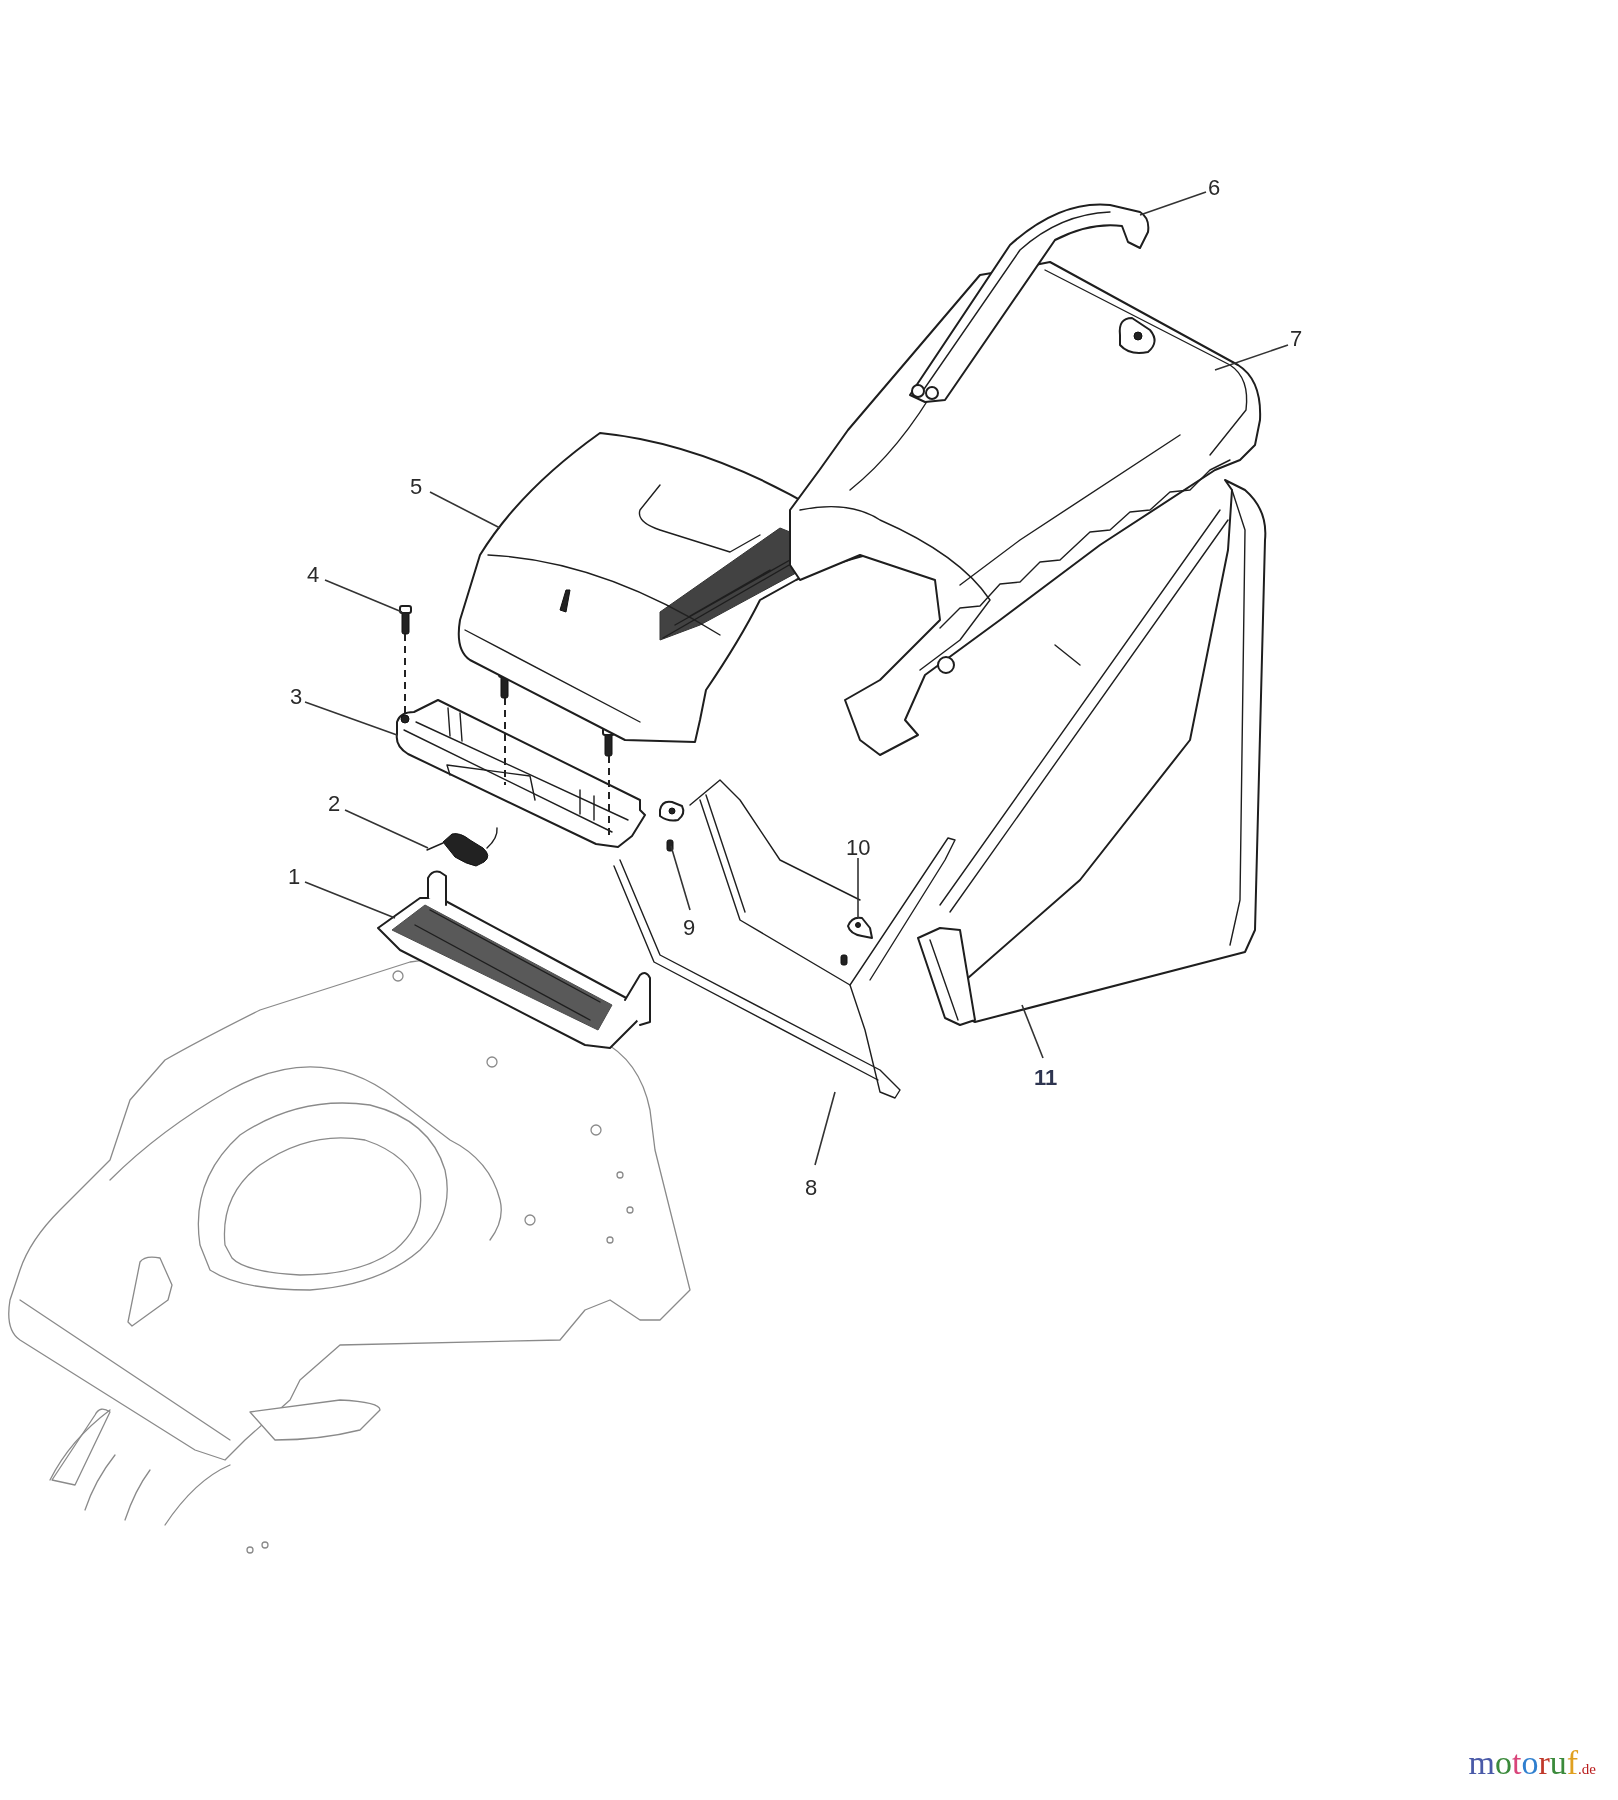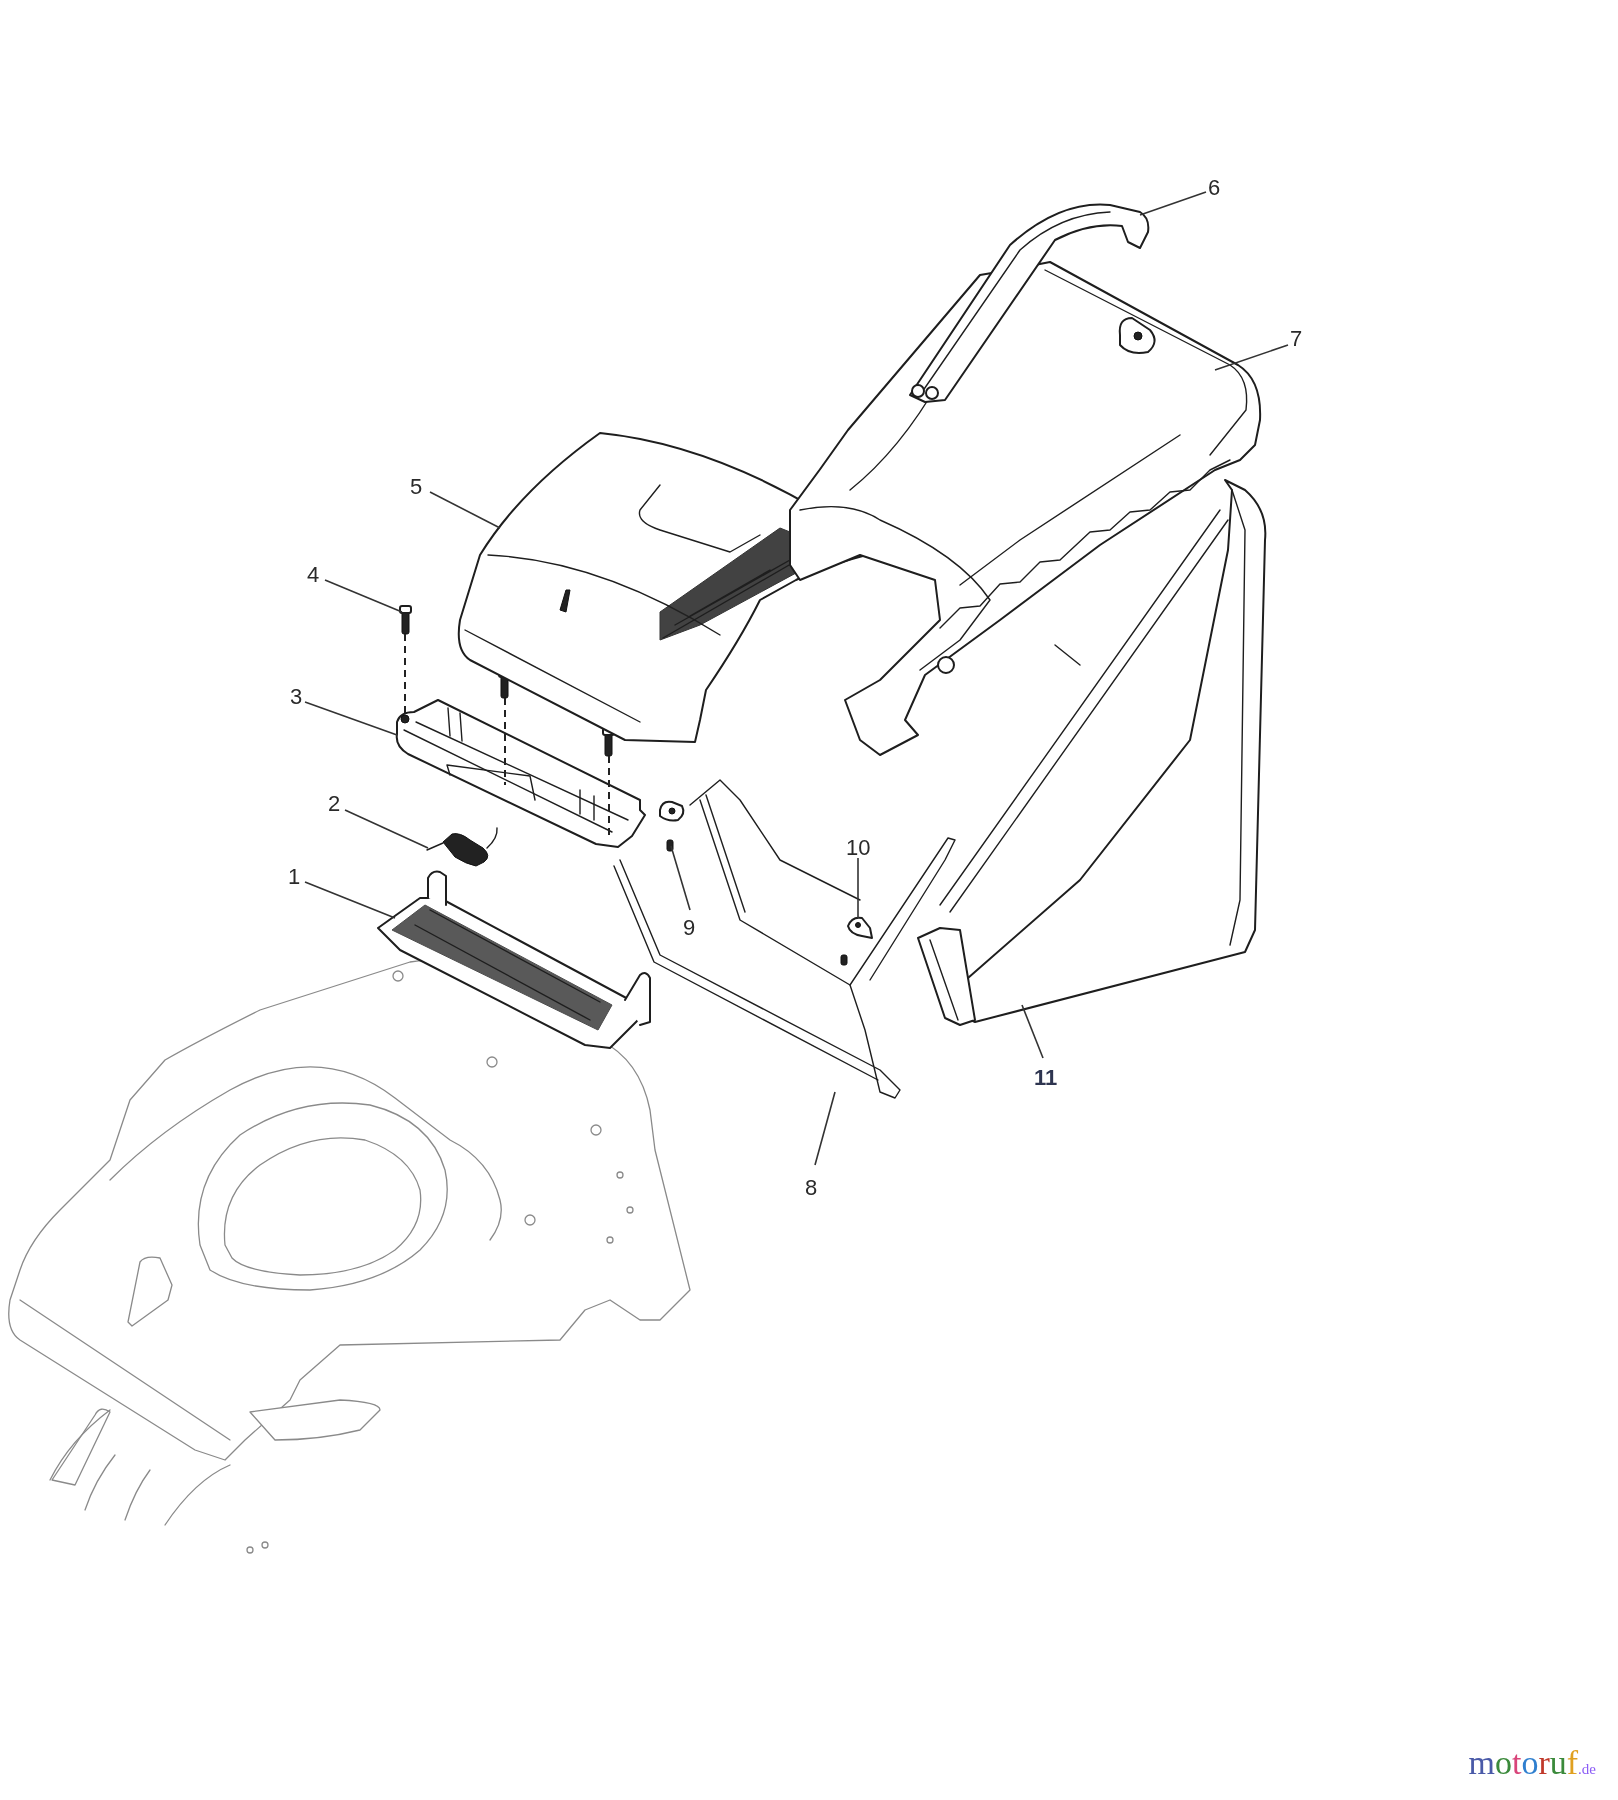--- a/index.html
+++ b/index.html
@@ -9,21 +9,21 @@
   .part-thin { fill: none; stroke: #1e1e1e; stroke-width: 1.4; stroke-linejoin: round; stroke-linecap: round; }
   .ghost { fill: #ffffff; stroke: #8a8a8a; stroke-width: 1.3; stroke-linejoin: round; stroke-linecap: round; }
   .ghost-line { fill: none; stroke: #8a8a8a; stroke-width: 1.3; stroke-linecap: round; }
   .dark { fill: #222222; stroke: #111111; stroke-width: 1; }
   .leader { fill: none; stroke: #333333; stroke-width: 1.6; }
   .dashed { fill: none; stroke: #222222; stroke-width: 2; stroke-dasharray: 7 5; }
   .callout { font-family: "Liberation Sans", sans-serif; font-size: 22px; fill: #2a2a2a; }
   .callout-bold { font-weight: bold; fill: #2e3550; }
   .logo { position: absolute; right: 22px; bottom: 18px; font-family: "Liberation Serif", serif; font-size: 34px; letter-spacing: 0px; }
   .logo span { display: inline-block; }
-  .logo .suffix { font-size: 15px; color: #8b5cf6; }
+  .logo .suffix { font-size: 15px; color: #b91c1c; }
 </style>
 </head>
 <body>
 
 <svg id="diagram" viewBox="0 0 1618 1800" xmlns="http://www.w3.org/2000/svg">
 
   <g>
     <path class="ghost" d="M 410 962 Q 455 955 505 985 L 600 1040 Q 640 1060 650 1110 L 655 1150 L 690 1290 L 660 1320 L 640 1320 L 610 1300 L 585 1310 L 560 1340 L 340 1345 L 300 1380 L 290 1400 L 245 1440 L 225 1460 L 195 1450 L 20 1340 Q 5 1330 10 1300 L 20 1270 Q 30 1240 60 1210 L 110 1160 Q 120 1130 130 1100 L 165 1060 Q 200 1040 260 1010 Z"></path>
     <path class="ghost-line" d="M 20 1300 L 200 1420 L 230 1440"></path>
     <path class="ghost-line" d="M 110 1180 Q 160 1130 230 1090 Q 320 1040 395 1098 L 450 1140 Q 490 1160 500 1200 Q 505 1220 490 1240"></path>

